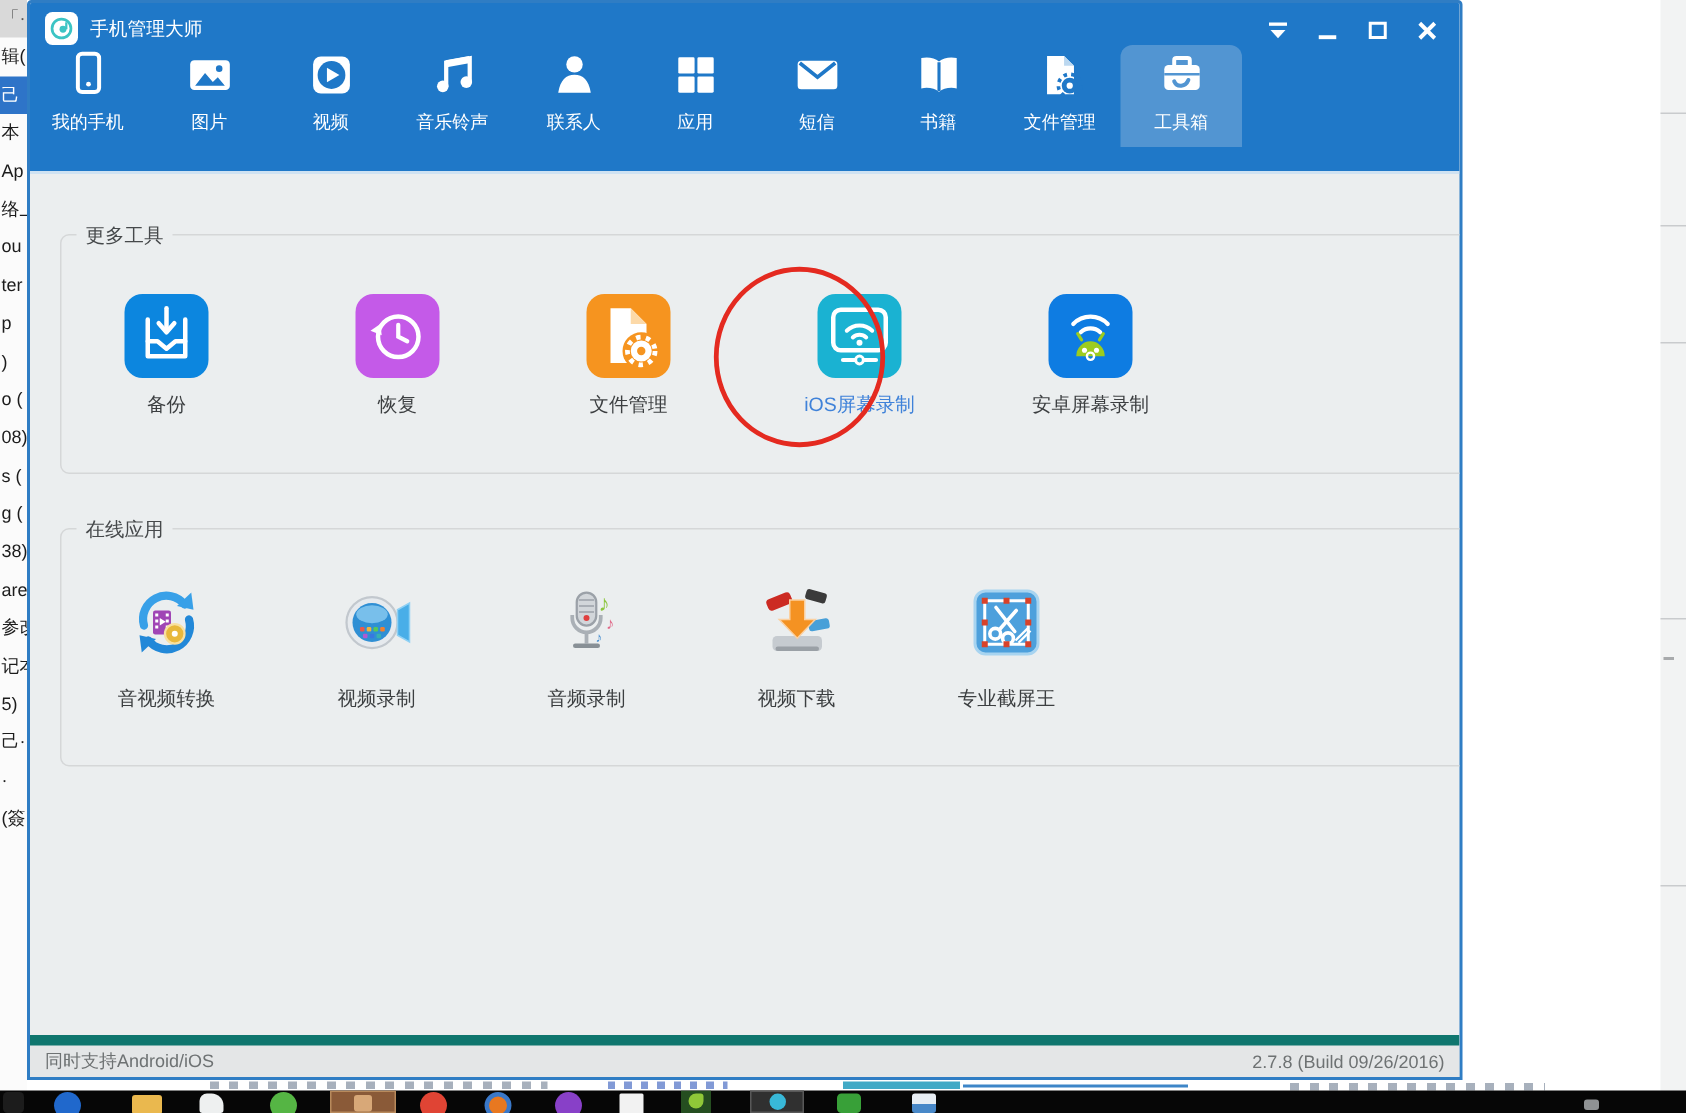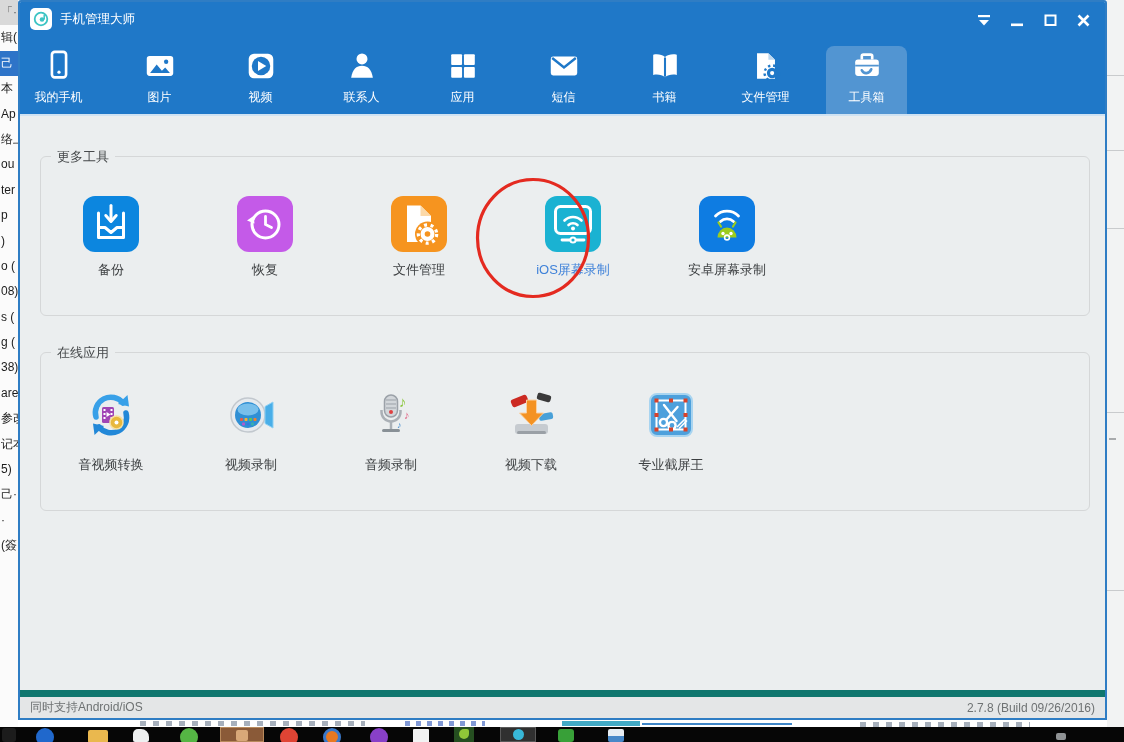--- a/index.html
+++ b/index.html
@@ -25,33 +25,33 @@
   .rline{position:absolute;left:0;width:100%;height:1px;background:#c9cbcd;}
   .rmark{position:absolute;left:2px;width:7px;height:2px;background:#a8aaac;}
   .peek{position:absolute;z-index:1;}
   .peek-text{height:5px;background:repeating-linear-gradient(90deg,#8a96a6 0 6px,transparent 6px 13px);opacity:.75;}
   .peek-text.blue{background:repeating-linear-gradient(90deg,#5878c8 0 5px,transparent 5px 11px);}
   .peek-teal{height:5px;background:#42aac6;}
   .peek-line{height:2px;background:#3e86c8;}
 
   
   .app-window{
-    position:absolute;left:18px;top:0;width:1089px;height:720px;
+    position:absolute;left:18px;top:0;width:957px;height:720px;
     box-sizing:border-box;border:2px solid var(--window-border,#2f7dc4);border-radius:3px 3px 0 0;
     background:var(--content-bg,#ebeeef);z-index:2;overflow:hidden;
   }
   .header{position:relative;height:112px;background:var(--titlebar-blue,#1f78c8);}
   .header-underline{height:2px;background:var(--toolbar-underline,#cfe2f2);}
   .titlebar{height:34px;display:flex;align-items:center;padding-left:10px;}
   .app-logo{width:22px;height:22px;flex:0 0 auto;}
   .title{color:#fff;font-size:12.5px;margin-left:8px;}
   .win-controls{position:absolute;top:8px;right:10px;display:flex;gap:9px;}
   .win-btn{width:24px;height:20px;display:flex;align-items:center;justify-content:center;cursor:pointer;}
 
-  .tabs{position:absolute;left:-2px;top:36px;height:76px;display:flex;gap:20px;}
+  .tabs{position:absolute;left:-2px;top:20px;height:76px;display:flex;}
   .tab{width:81px;display:flex;flex-direction:column;align-items:center;
     justify-content:flex-end;padding-bottom:8px;gap:6px;cursor:pointer;}
   .tab .ticon{height:34px;display:flex;align-items:flex-end;}
   .tab .tlabel{color:#fff;font-size:12px;white-space:nowrap;}
   .tab.selected{background:var(--tab-selected-blue,#5295d2);border-radius:8px 8px 0 0;margin-top:8px;}
 
   
   .content{position:absolute;left:0;right:0;top:114px;bottom:21px;}
   .group{position:absolute;left:20px;width:1048px;
     border:1px solid var(--group-border,#d5d7d8);border-radius:6px;}
@@ -210,20 +210,31 @@
               <rect x="5" y="5" width="26" height="26" rx="5.5" fill="#fff"></rect>
               <circle cx="18" cy="18" r="9.8" fill="#1f78c8"></circle>
               <path d="M14.8 12.8 V23.2 L23.6 18 Z" fill="#fff"></path>
             </svg>
         </span>
         <span class="tlabel">视频</span>
       </div>
       <div class="tab">
         <span class="ticon">
           <svg width="34" height="34" viewBox="0 0 36 36">
+              <path d="M13.2 26 V9.2 L29.8 6.2 V23" fill="none" stroke="#fff" stroke-width="3"></path>
+              <path d="M13.2 10 L29.8 7" stroke="#fff" stroke-width="5"></path>
+              <circle cx="10.8" cy="26" r="4.1" fill="#fff"></circle>
+              <circle cx="27.4" cy="23" r="4.1" fill="#fff"></circle>
+            </svg>
+        </span>
+        <span class="tlabel">音乐铃声</span>
+      </div>
+      <div class="tab">
+        <span class="ticon">
+          <svg width="34" height="34" viewBox="0 0 36 36">
               <circle cx="18" cy="10.5" r="5.8" fill="#fff"></circle>
               <path d="M6.5 30.5 C8 21.5 12 17.8 18 17.8 C24 17.8 28 21.5 29.5 30.5 Z" fill="#fff"></path>
             </svg>
         </span>
         <span class="tlabel">联系人</span>
       </div>
       <div class="tab">
         <span class="ticon">
           <svg width="34" height="34" viewBox="0 0 36 36">
               <g fill="#fff">

